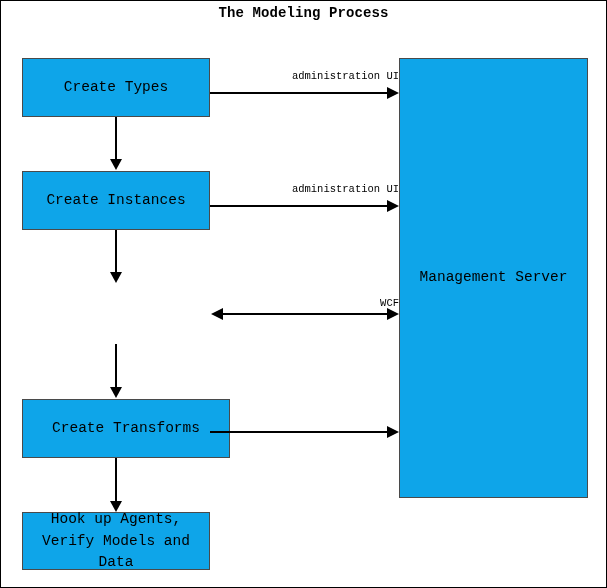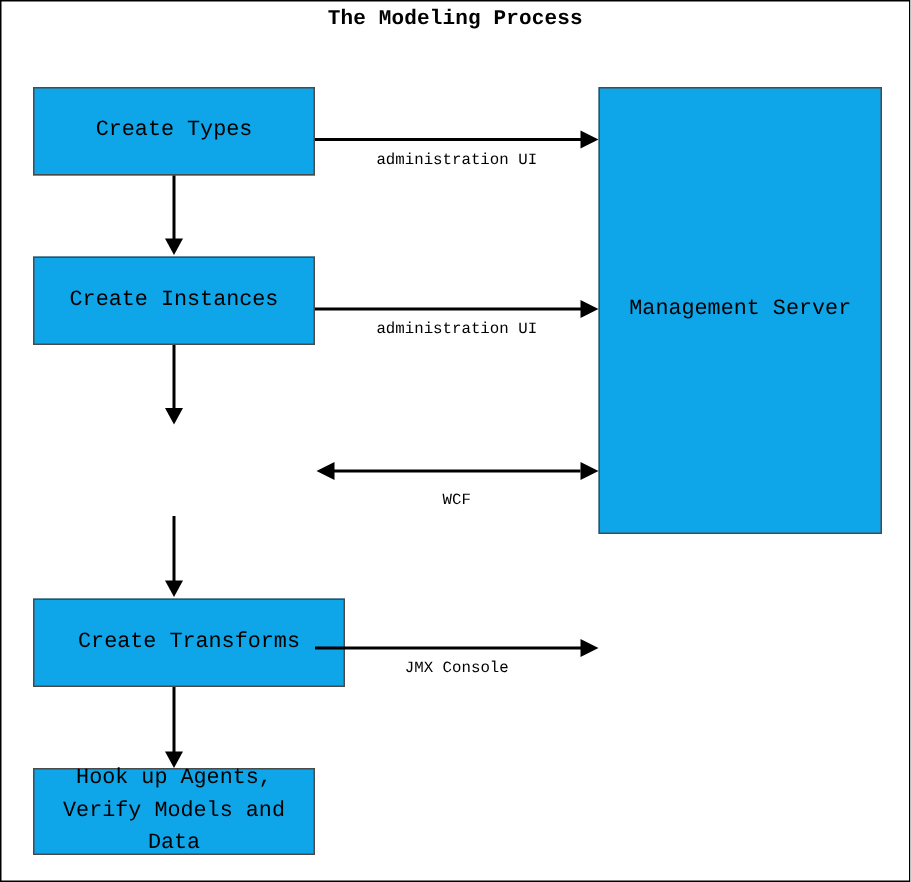--- a/index.html
+++ b/index.html
@@ -76,23 +76,22 @@
     width: 0;
     height: 0;
     border-top: 6px solid transparent;
     border-bottom: 6px solid transparent;
     border-right: 12px solid #000000;
   }
   .edge-label {
     position: absolute;
     font-size: 10.5px;
     color: #000000;
-    text-align: center;
+    text-align: right;
     white-space: nowrap;
-    margin-top: 31px;
   }
 </style>
 </head>
 <body>
 
 <div id="canvas">
 
   <div id="diagram-title">The Modeling Process</div>
 
   <div class="node" style="left:21px; top:57px; width:188px; height:59px;">
@@ -106,21 +105,21 @@
 
   <div class="node" style="left:21px; top:398px; width:208px; height:59px;">
     <span class="node-label">Create Transforms</span>
   </div>
 
   <div class="node" style="left:21px; top:511px; width:188px; height:58px;">
     <span class="node-label">Hook up Agents,
 Verify Models and Data</span>
   </div>
 
-  <div class="node" style="left:398px; top:57px; width:189px; height:298px; font-size:14.5px;justify-content:center;">
+  <div class="node" style="left:398px; top:57px; width:189px; height:440px; font-size:14.5px;justify-content:center;">
     <span class="node-label">Management Server</span>
   </div>
 
   <div class="vline" style="left:114px; top:116px; height:43px;"></div>
   <div class="vhead" style="left:109px; top:158px;"></div>
 
   <div class="vline" style="left:114px; top:229px; height:43px;"></div>
   <div class="vhead" style="left:109px; top:271px;"></div>
 
   <div class="vline" style="left:114px; top:343px; height:44px;"></div>
@@ -137,15 +136,14 @@
   <div class="hhead-right" style="left:386px; top:199px;"></div>
   <div class="edge-label" style="left:209px; top:182px; width:189px;">administration UI</div>
 
   <div class="hline" style="left:221px; top:312px; width:165px;"></div>
   <div class="hhead-left" style="left:210px; top:307px;"></div>
   <div class="hhead-right" style="left:386px; top:307px;"></div>
   <div class="edge-label" style="left:209px; top:296px; width:189px;">WCF</div>
 
   <div class="hline" style="left:209px; top:430px; width:179px;"></div>
   <div class="hhead-right" style="left:386px; top:425px;"></div>
-  <div class="edge-label" style="left:209px; top:408px; width:189px;">JMX Console</div>
 
 </div>
 
 </body></html>

